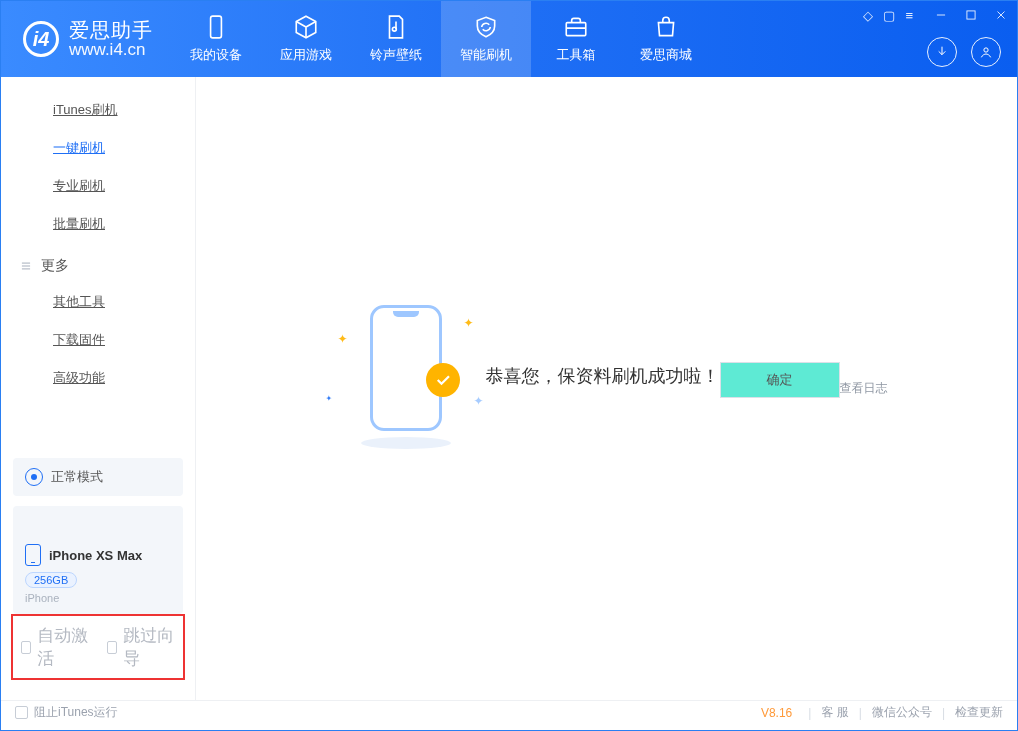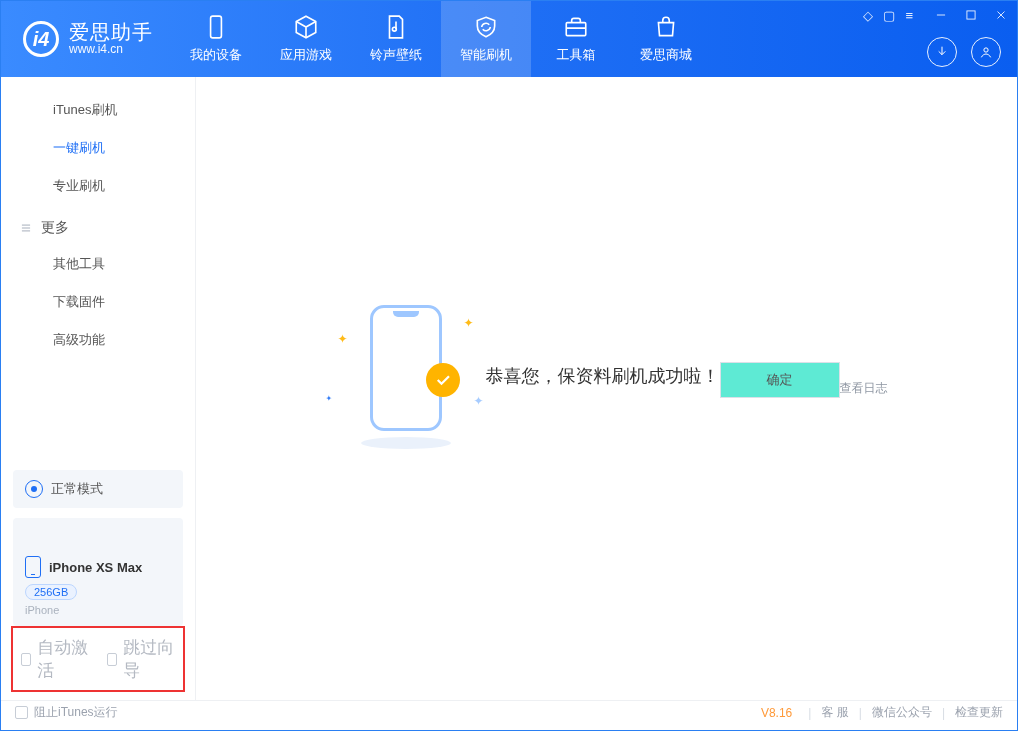--- a/index.html
+++ b/index.html
@@ -4,21 +4,21 @@
 <style>
 * { margin: 0; padding: 0; box-sizing: border-box; font-family: "Microsoft YaHei", Arial, sans-serif; }
 body { background: #fff; width: 1018px; height: 731px; overflow: hidden; border: 1px solid #2a7ff2; position: relative; }
 
 
 .topbar { height: 76px; background: linear-gradient(90deg, #3a8bff 0%, #1f6ff5 50%, #0a5ef0 100%); display: flex; align-items: stretch; color: #fff; position: relative; }
 .brand { display: flex; align-items: center; padding: 0 18px 0 22px; gap: 10px; }
 .brand-logo { width: 36px; height: 36px; border-radius: 50%; border: 3px solid #fff; display: flex; align-items: center; justify-content: center; font-weight: bold; font-style: italic; font-size: 20px; color:#fff; }
 .brand-text { display:flex; flex-direction:column; line-height:1.1;}
 .brand-title { font-size: 20px; font-weight: 500; letter-spacing:1px;}
-.brand-sub { font-size: 12px; opacity: .95; }
+.brand-sub { font-size: 17px; opacity: .95; }
 
 .tabs { display:flex; align-items:stretch; }
 .tab { width: 90px; display:flex; flex-direction:column; align-items:center; justify-content:center; gap:6px; cursor:pointer; font-size:13px; }
 .tab.active { background: rgba(255,255,255,.18); }
 .tab-icon { width:26px; height:26px; display:flex; align-items:center; justify-content:center; }
 .tab-icon svg { width:26px; height:26px; stroke:#fff; fill:none; stroke-width:1.5; }
 
 .topright { position:absolute; right:6px; top:4px; display:flex; gap:10px; align-items:center; }
 .topright .tri { display:flex; gap:10px; margin-right:8px;}
 .topright .tri span{ font-size:13px; opacity:.9; cursor:pointer;}
@@ -29,35 +29,35 @@
 .circle-btn { width:30px; height:30px; border:1.5px solid rgba(255,255,255,.9); border-radius:50%; display:flex; align-items:center; justify-content:center; cursor:pointer;}
 .circle-btn svg{ width:16px; height:16px; stroke:#fff; fill:none; stroke-width:1.5;}
 
 
 .body { display:flex; height: calc(100% - 76px - 30px); }
 .sidebar { width: 195px; border-right:1px solid #eef0f3; background:#fff; padding-top:14px; position:relative;}
 .group { padding: 0 0 6px 0;}
 .group-header { display:flex; align-items:center; gap:8px; padding:8px 18px; color:#555; font-size:14px;}
 .group-header svg{ width:14px; height:14px; stroke:#9aa3b2; fill:none; stroke-width:1.5;}
 .items { }
-.item { padding: 10px 18px 10px 52px; font-size:13px; color:#555; cursor:pointer;}
+.item { padding: 10px 18px 10px 52px; font-size:13px; color:#555; cursor:pointer;text-decoration:underline;}
 .item.active { color:#1f6ff5; }
 
 .mode-box { margin: 0 12px 10px 12px; background:#f3f6fa; border-radius:4px; padding:10px 12px; display:flex; align-items:center; gap:8px; font-size:13px; color:#555;}
 .mode-box .m-icon{ width:18px;height:18px;border:1.5px solid #1f6ff5;border-radius:50%;display:flex;align-items:center;justify-content:center;}
 .mode-box .m-icon span{ width:6px;height:6px;border-radius:50%;background:#1f6ff5;}
 
 .device-box { margin: 0 12px 0 12px; background:#f3f6fa; border-radius:4px; padding:10px 12px;}
 .device-header{ display:flex; align-items:center; gap:8px; font-size:13px; font-weight:600; color:#333;margin-top:28px;}
 .device-header .d-icon{ width:16px;height:22px;border:1.5px solid #1f6ff5;border-radius:3px; position:relative;}
 .device-header .d-icon::after{content:"";position:absolute;bottom:2px;left:50%;transform:translateX(-50%);width:4px;height:1.5px;background:#1f6ff5;}
 .storage-pill{ margin-top:6px; display:inline-block; font-size:11px; color:#1f6ff5; border:1px solid #bcd6ff; background:#eaf2ff; padding:1px 8px; border-radius:9px;}
 .device-type{ margin-top:4px; font-size:11px; color:#aab2be;}
 
-.sidebar-bottom{ position:absolute; left:0; right:0; bottom:0;}
+.sidebar-bottom{ position:absolute; left:0; right:0; bottom:12px;}
 
 .check-row { margin: 0 10px 8px 10px; padding:8px 8px; border:2px solid #e33; display:flex; gap:18px; font-size:17px; color:#b4b9c2;}
 .chk{ display:flex; align-items:center; gap:6px; cursor:pointer;}
 .chk-box{ width:13px;height:13px;border:1px solid #c7cdd6;border-radius:2px;}
 
 
 .main { flex:1; position:relative; display:flex; flex-direction:row; align-items:center; justify-content:center; color:#333;}
 .illus { position:relative; width:160px; height:150px; margin-bottom:30px;}
 .phone-shape{ width:72px; height:126px; border:3px solid #9ec7ff; border-radius:14px; position:absolute; left:50%; top:6px; transform:translateX(-50%); background:#fff;}
 .phone-notch{ position:absolute; top:3px; left:50%; transform:translateX(-50%); width:26px;height:6px;background:#9ec7ff;border-radius:0 0 5px 5px;}
@@ -191,20 +191,21 @@
   </div>
 </div>
 
 <div class="body">
   <div class="sidebar">
     <div class="group">
       <div class="items">
         <div class="item">iTunes刷机</div>
         <div class="item active">一键刷机</div>
         <div class="item">专业刷机</div>
+        <div class="item">批量刷机</div>
       </div>
     </div>
 
     <div class="group">
       <div class="group-header">
         <svg viewBox="0 0 24 24">
             <path d="M5 7h14M5 12h14M5 17h14"></path>
           </svg>
         <span>更多</span>
       </div>

